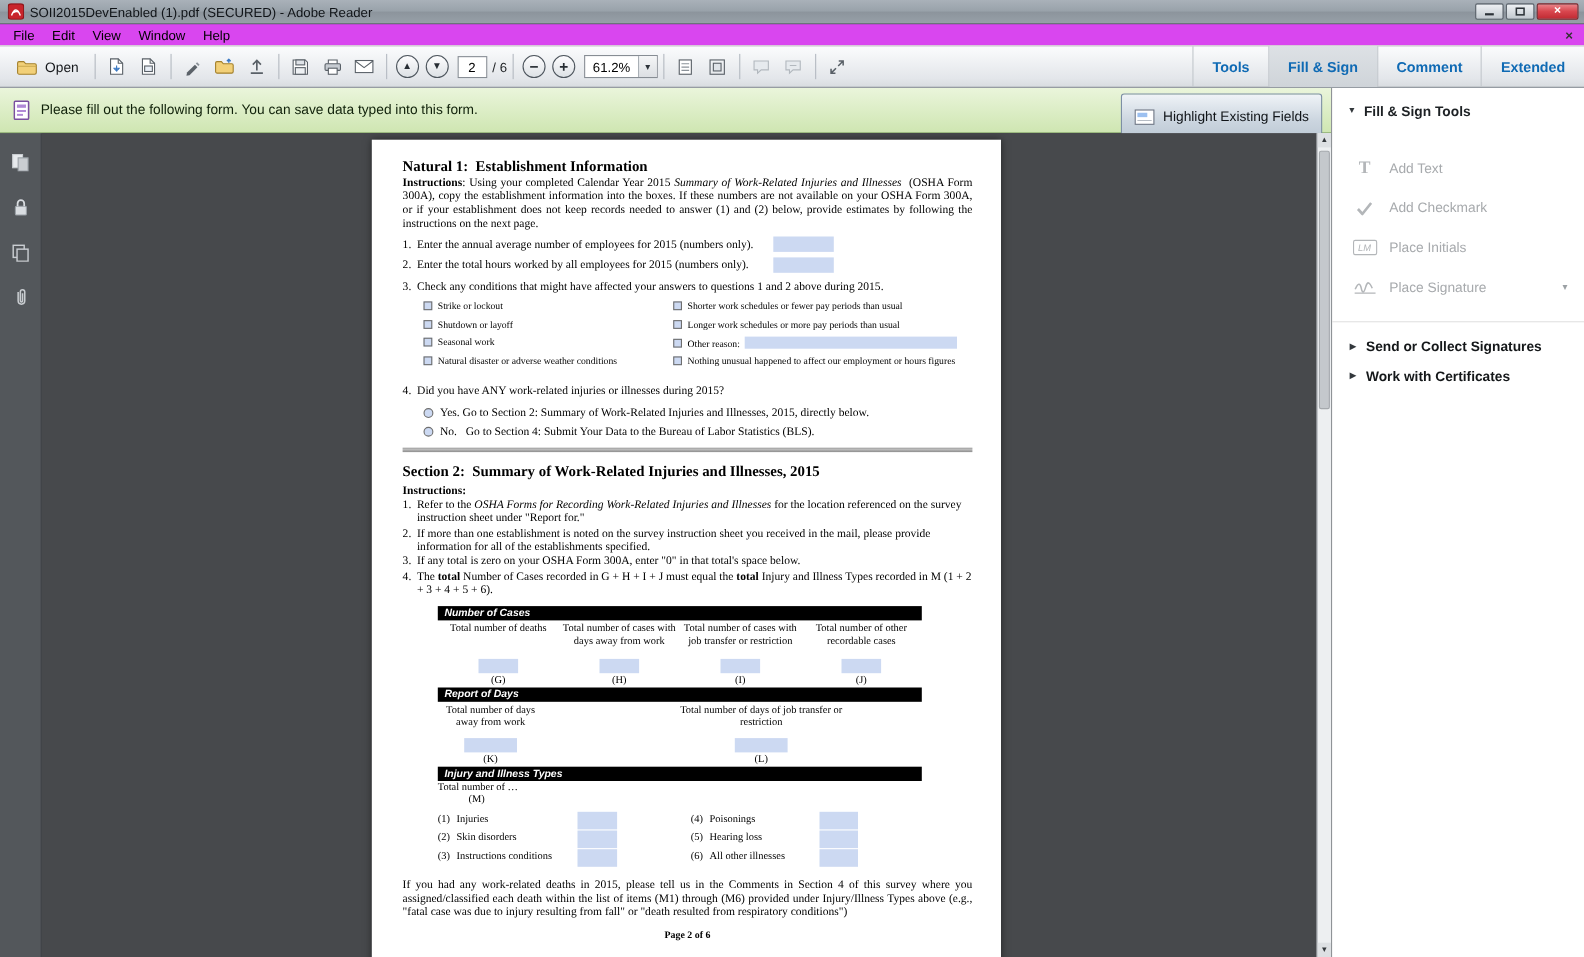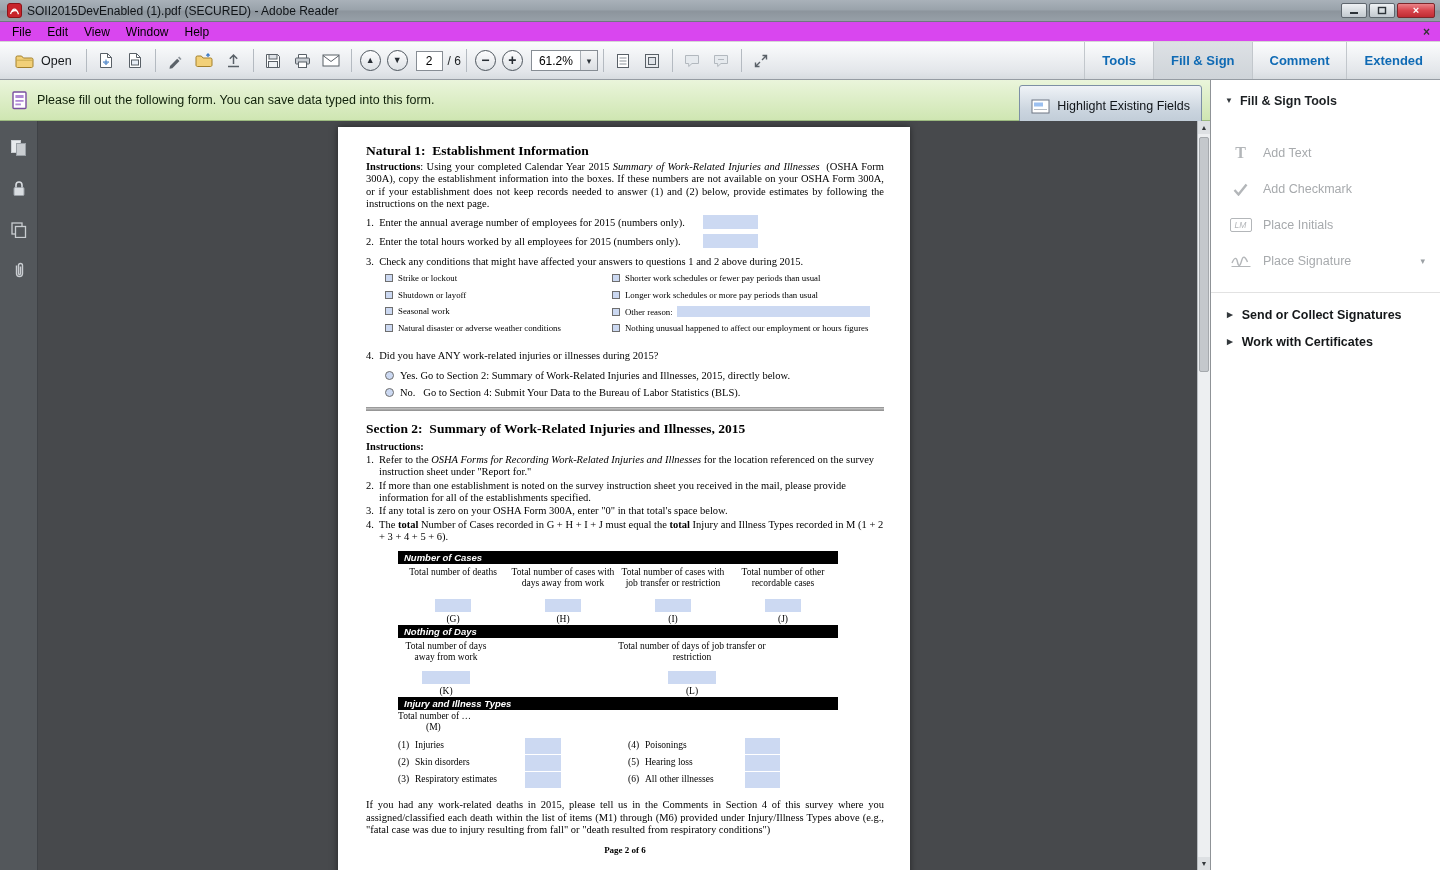--- a/index.html
+++ b/index.html
@@ -481,21 +481,21 @@
                 <div class="c-fld"></div>
                 <div class="c-let">(I)</div>
               </div>
               <div class="c-col">
                 <div class="c-head">Total number of other recordable cases</div>
                 <div class="c-fld"></div>
                 <div class="c-let">(J)</div>
               </div>
             </div>
 
-            <div class="blackbar">Nothing of Days</div>
+            <div class="blackbar">Report of Days</div>
             <div class="days-row">
               <div class="d-col k">
                 <div class="d-head">Total number of days away from work</div>
                 <div class="d-fld"></div>
                 <div class="d-let">(K)</div>
               </div>
               <div class="d-col l">
                 <div class="d-head">Total number of days of job transfer or restriction</div>
                 <div class="d-fld"></div>
                 <div class="d-let">(L)</div>
@@ -518,21 +518,21 @@
               <div class="type-row">
                 <span class="tr-n1">(2)</span>
                 <span class="tr-l1">Skin disorders</span>
                 <div class="tr-f1"></div>
                 <span class="tr-n2">(5)</span>
                 <span class="tr-l2">Hearing loss</span>
                 <div class="tr-f2"></div>
               </div>
               <div class="type-row">
                 <span class="tr-n1">(3)</span>
-                <span class="tr-l1">Respiratory estimates</span>
+                <span class="tr-l1">Instructions conditions</span>
                 <div class="tr-f1"></div>
                 <span class="tr-n2">(6)</span>
                 <span class="tr-l2">All other illnesses</span>
                 <div class="tr-f2"></div>
               </div>
             </div>
           </div>
 
           <div class="note">If you had any work-related deaths in 2015, please tell us in the Comments in Section 4 of this survey where you assigned/classified each death within the list of items (M1) through (M6) provided under Injury/Illness Types above (e.g., "fatal case was due to injury resulting from fall" or "death resulted from respiratory conditions")</div>
           <div class="page-num">Page 2 of 6</div>

